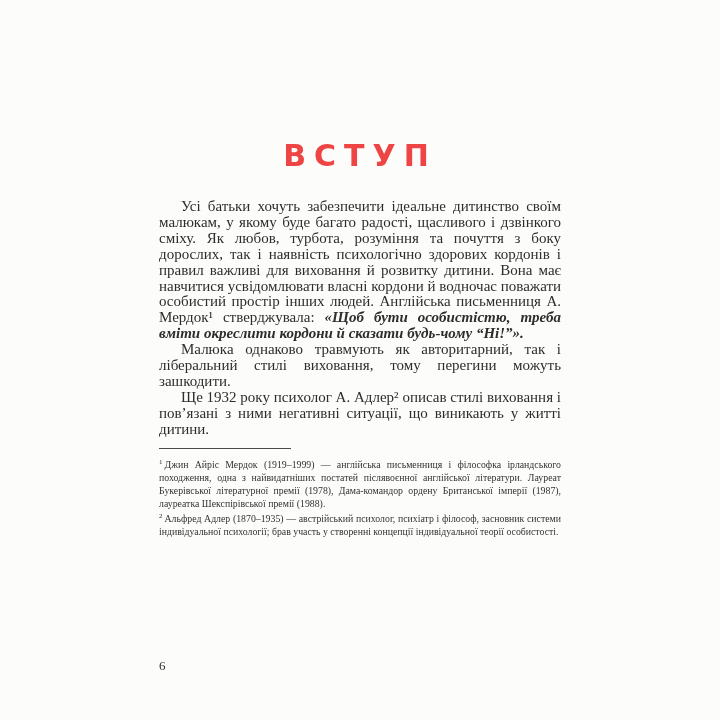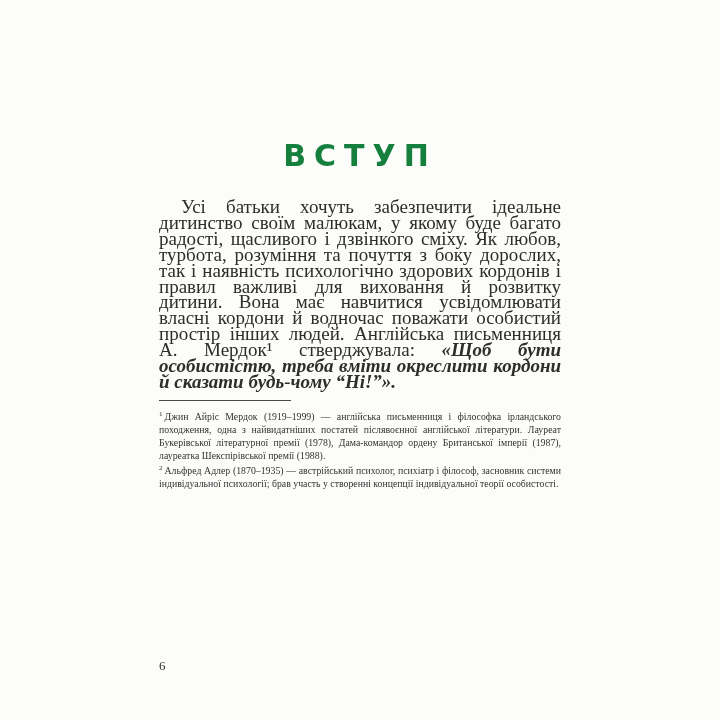--- a/index.html
+++ b/index.html
@@ -16,25 +16,25 @@
     height: 720px;
     margin: 0 auto;
     padding-top: 138px;
   }
   .chapter-title {
     font-family: "DejaVu Sans", sans-serif;
     font-weight: 700;
     font-size: 30px;
     letter-spacing: 8px;
     text-align: center;
-    color: #15803d;
+    color: #ef4444;
     margin-bottom: 26px;
   }
   .body-text p {
-    font-size: 19px;
+    font-size: 15px;
     line-height: 15.9px;
     text-align: justify;
     text-indent: 22px;
     hyphens: auto;
   }
   .body-text .quote {
     font-style: italic;
     font-weight: 600;
   }
   .footnotes { margin-top: 10px; }
@@ -67,21 +67,23 @@
 <body>
 
 <div class="page">
 
   <h1 class="chapter-title">ВСТУП</h1>
 
   <div class="body-text">
     <p><span>Усі батьки хочуть забезпечити ідеальне дитинство своїм малюкам, у якому буде багато радості, щасливого і дзвінкого сміху. Як любов, турбота, розуміння та почуття з боку дорослих, так і наявність психологічно здорових кордонів і правил важливі для виховання й розвитку дитини. Вона має навчитися усвідомлювати власні кордони й водночас поважати особистий простір інших людей. Англійська письменниця А. Мердок¹ стверджувала: </span><span class="quote">«Щоб бути особистістю, треба вміти окреслити кордони й сказати будь-чому “Ні!”».</span></p>
 
 
+    <p>Малюка однаково травмують як авторитарний, так і ліберальний стилі виховання, тому перегини можуть зашкодити.</p>
 
+    <p>Ще 1932 року психолог А. Адлер² описав стилі виховання і пов’язані з ними негативні ситуації, що виникають у житті дитини.</p>
   </div>
 
   <div class="footnotes">
     <div class="fn-rule"></div>
 
     <p class="footnote"><sup>1</sup><span>Джин Айріс Мердок (1919–1999) — англійська письменниця і філософка ірландського походження, одна з найвидатніших постатей післявоєнної англійської літератури. Лауреат Букерівської літературної премії (1978), Дама-командор ордену Британської імперії (1987), лауреатка Шекспірівської премії (1988).</span></p>
 
     <p class="footnote"><sup>2</sup><span>Альфред Адлер (1870–1935) — австрійський психолог, психіатр і філософ, засновник системи індивідуальної психології; брав участь у створенні концепції індивідуальної теорії особистості.</span></p>
   </div>
 

